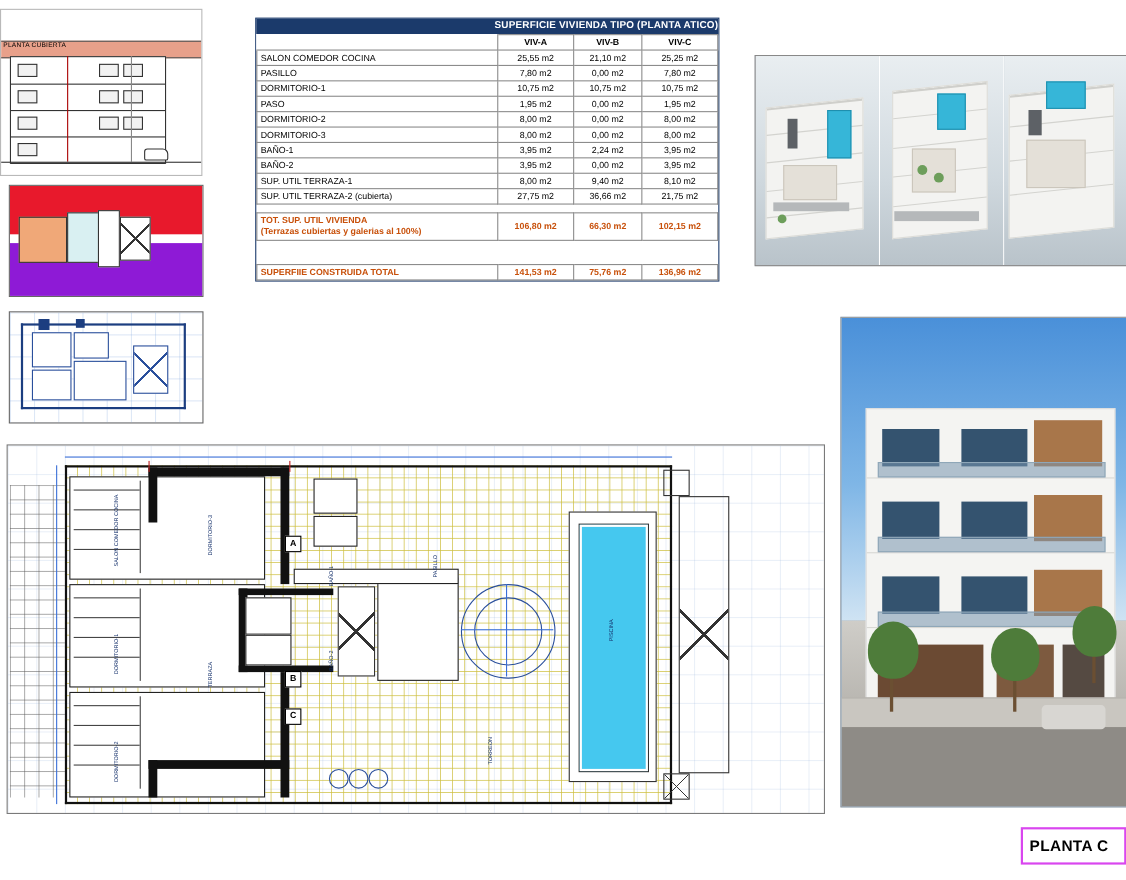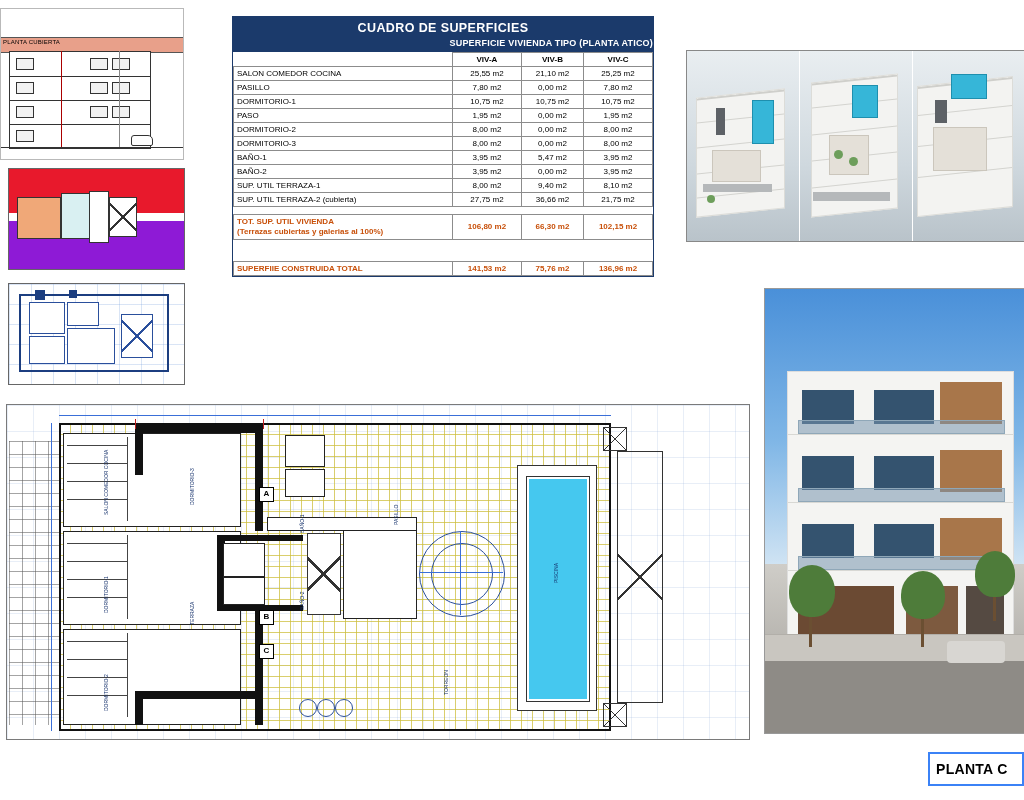--- a/index.html
+++ b/index.html
@@ -118,21 +118,21 @@
   .fp-circle{position:absolute;border:1px solid #2a4f9c;border-radius:50%;}
   .fp-xbox{position:absolute;border:1px solid #333;}
   .fp-xbox:before{content:"";position:absolute;left:0;top:0;width:100%;height:100%;
      background:linear-gradient(135deg,transparent 49.4%,#333 49.4%,#333 50.6%,transparent 50.6%),
                 linear-gradient(45deg,transparent 49.4%,#333 49.4%,#333 50.6%,transparent 50.6%);}
   .fp-vlabel{position:absolute;font-size:5px;color:#14306b;white-space:nowrap;transform:rotate(-90deg);transform-origin:left top;}
   .unit-tag{position:absolute;width:13px;height:13px;border:1px solid #000;background:#fff;
      font-size:8px;font-weight:bold;text-align:center;line-height:12px;}
 
   
-  #title-box{left:928px;top:752px;width:96px;height:34px;border:2px solid #3b82f6;background:#fff;
+  #title-box{left:928px;top:752px;width:96px;height:34px;border:2px solid #d946ef;background:#fff;
      display:flex;align-items:center;padding-left:6px;box-sizing:border-box;}
   #title-box .t{font-size:14px;font-weight:bold;letter-spacing:.3px;color:#000;}
 </style>
 </head>
 <body>
 
 <div class="abs" id="section-drawing">
   <div class="roofband"></div>
   <div class="roof-label">PLANTA CUBIERTA</div>
   <div class="bld">
@@ -176,21 +176,20 @@
   <div class="room" style="left:20px;top:18px;width:34px;height:30px;"></div>
   <div class="room" style="left:58px;top:18px;width:30px;height:22px;"></div>
   <div class="room" style="left:58px;top:44px;width:46px;height:34px;"></div>
   <div class="room" style="left:20px;top:52px;width:34px;height:26px;"></div>
   <div class="stair"></div>
   <div class="wall" style="left:26px;top:6px;width:10px;height:10px;"></div>
   <div class="wall" style="left:60px;top:6px;width:8px;height:8px;"></div>
 </div>
 
 <div class="abs" id="surface-table">
-  <div class="tbl-head">CUADRO DE SUPERFICIES</div>
   <div class="tbl-sub">SUPERFICIE VIVIENDA TIPO  (PLANTA ATICO)</div>
   <table>
     <tbody>
       <tr class="colhdr">
         <td class="col-name"></td>
         <td class="num">VIV-A</td>
         <td class="num">VIV-B</td>
         <td class="num">VIV-C</td>
       </tr>
 
@@ -226,21 +225,21 @@
       </tr>
       <tr>
         <td class="col-name">DORMITORIO-3</td>
         <td class="num">8,00 m2</td>
         <td class="num">0,00 m2</td>
         <td class="num">8,00 m2</td>
       </tr>
       <tr>
         <td class="col-name">BAÑO-1</td>
         <td class="num">3,95 m2</td>
-        <td class="num">5,47 m2</td>
+        <td class="num">2,24 m2</td>
         <td class="num">3,95 m2</td>
       </tr>
       <tr>
         <td class="col-name">BAÑO-2</td>
         <td class="num">3,95 m2</td>
         <td class="num">0,00 m2</td>
         <td class="num">3,95 m2</td>
       </tr>
       <tr>
         <td class="col-name">SUP. UTIL TERRAZA-1</td>

